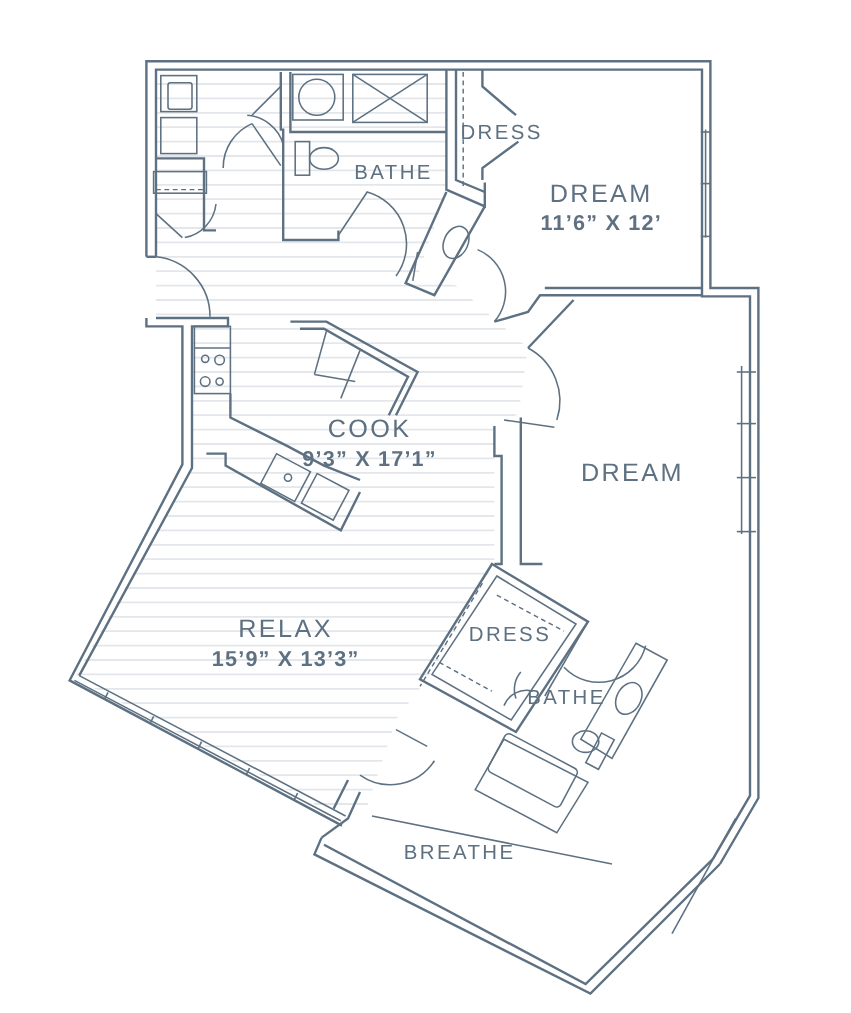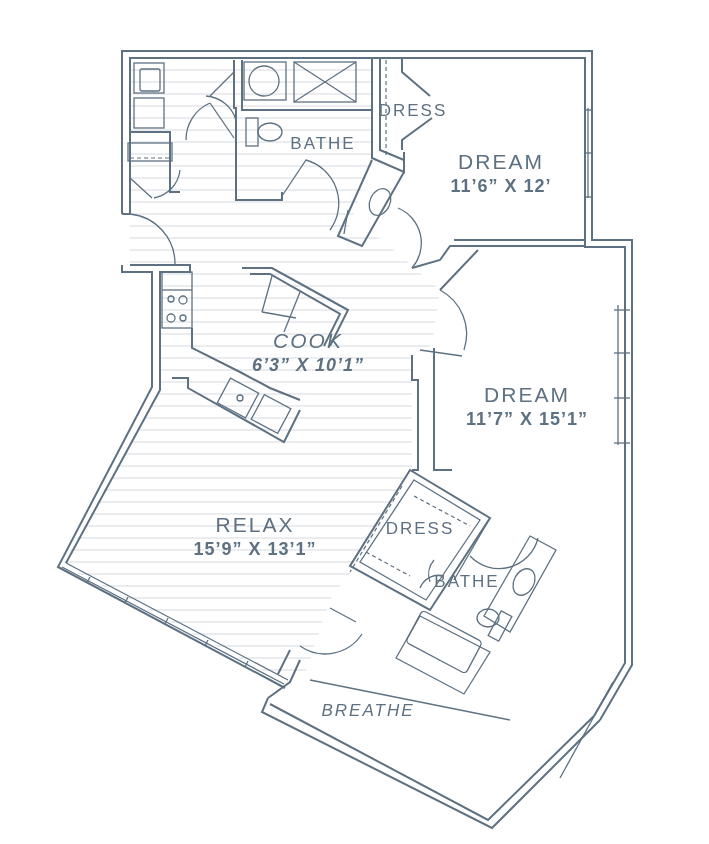--- a/index.html
+++ b/index.html
@@ -9,21 +9,21 @@
   .thin { fill: none; stroke: #5e7182; stroke-width: 1.3; }
   .dash { fill: none; stroke: #5e7182; stroke-width: 1.2; stroke-dasharray: 4 3; }
   .floor-line { stroke: #e3e6ea; stroke-width: 1.5; }
   .label {
     position: absolute; color: #5e7182; font-family: "Liberation Sans", sans-serif;
     text-align: center; letter-spacing: 2px; line-height: 1.25; white-space: nowrap;
     transform: translateX(-50%);
   }
   .room-name { font-size: 21px; font-weight: normal; }
   .room-dim { font-size: 18px; font-weight: bold; letter-spacing: 1px; text-align: center; }
-  .small-name { font-size: 17px; }
+  .small-name { font-size: 17px; padding-left: 10px; }
 </style>
 </head>
 <body>
 
 <svg id="plan" viewBox="0 0 709 844">
 
   <g>
     <clipPath id="livingClip">
       <polygon points="130,58 372,58 372,160 348,230 380,238 440,290 432,345 412,355 412,470 360,560 330,600 300,690 62,565 160,390 160,265 130,265"></polygon>
     </clipPath>
@@ -232,33 +232,32 @@
 <div class="label small-name" style="left:323px; top:133px;">
   <span>BATHE</span>
 </div>
 <div class="label small-name" style="left:413px; top:100px;">
   <span>DRESS</span>
 </div>
 <div class="label" style="left:501px; top:149px;">
   <div class="room-name">DREAM</div>
   <div class="room-dim">11’6” X 12’</div>
 </div>
-<div class="label" style="left:308px; top:328px;font-style:italic;">
+<div class="label" style="left:308px; top:345px;">
   <div class="room-name">COOK</div>
-  <div class="room-dim">6’3” X 10’1”</div>
+  <div class="room-dim">9’3” X 17’1”</div>
 </div>
 <div class="label" style="left:527px; top:382px;">
   <div class="room-name">DREAM</div>
-  <div class="room-dim">11’7” X 15’1”</div>
-</div>
-<div class="label" style="left:255px; top:512px;">
+</div>
+<div class="label" style="left:238px; top:512px;">
   <div class="room-name">RELAX</div>
-  <div class="room-dim">15’9” X 13’1”</div>
+  <div class="room-dim">15’9” X 13’3”</div>
 </div>
 <div class="label small-name" style="left:420px; top:518px;">
   <span>DRESS</span>
 </div>
 <div class="label small-name" style="left:467px; top:571px;">
   <span>BATHE</span>
 </div>
-<div class="label small-name" style="left:368px; top:700px;font-style:italic;">
+<div class="label small-name" style="left:378px; top:700px;">
   <span>BREATHE</span>
 </div>
 
 </body></html>

